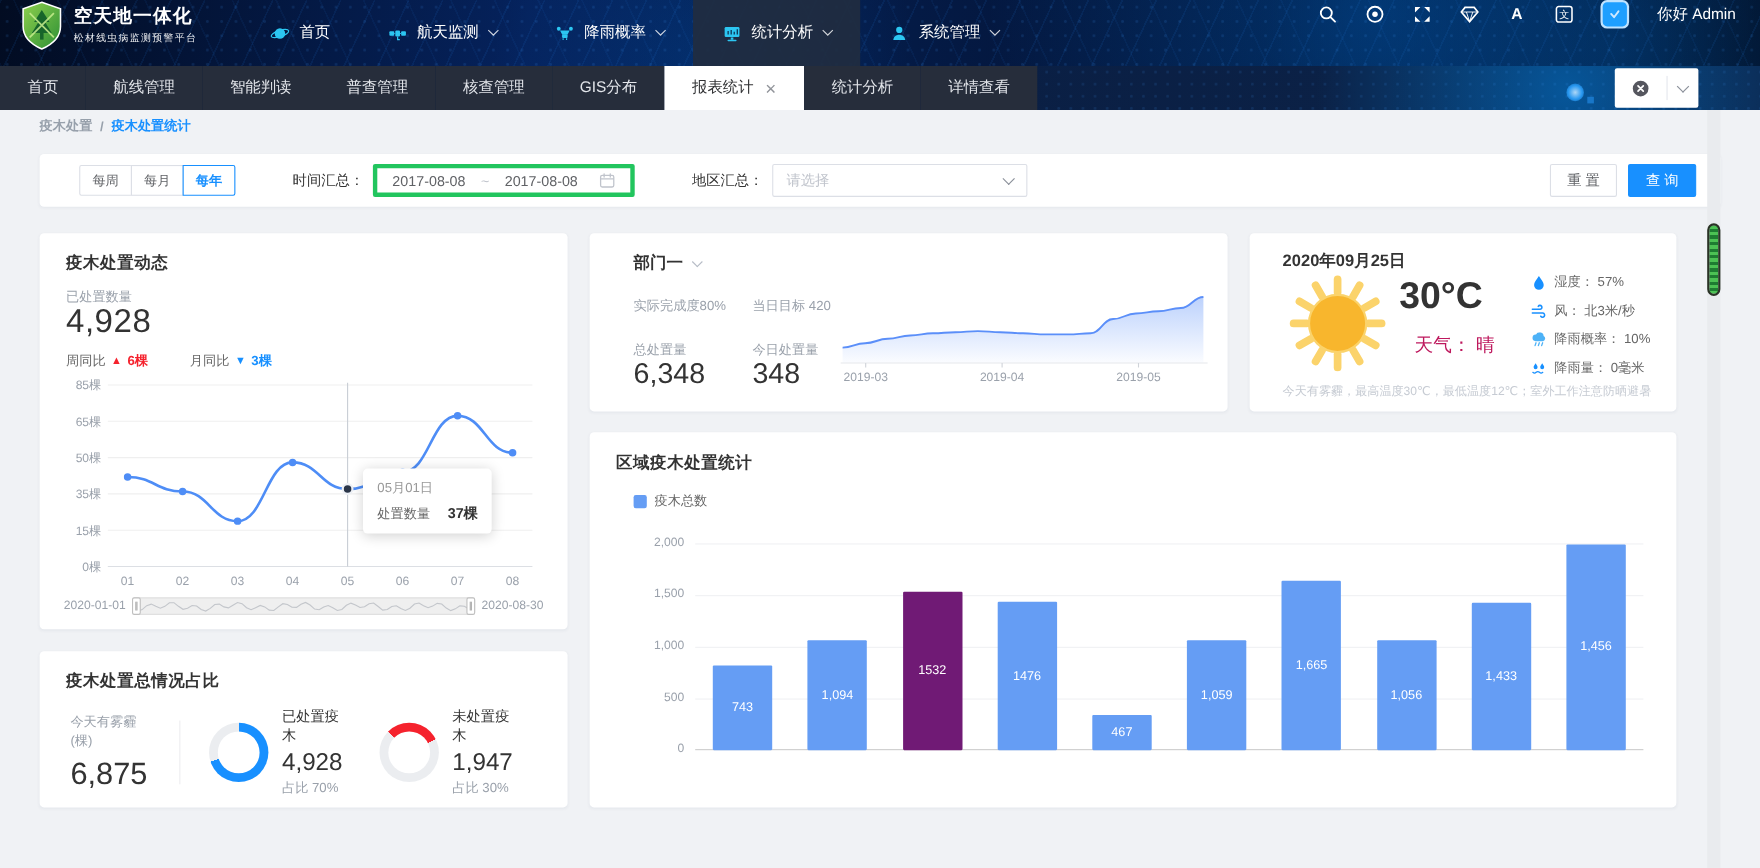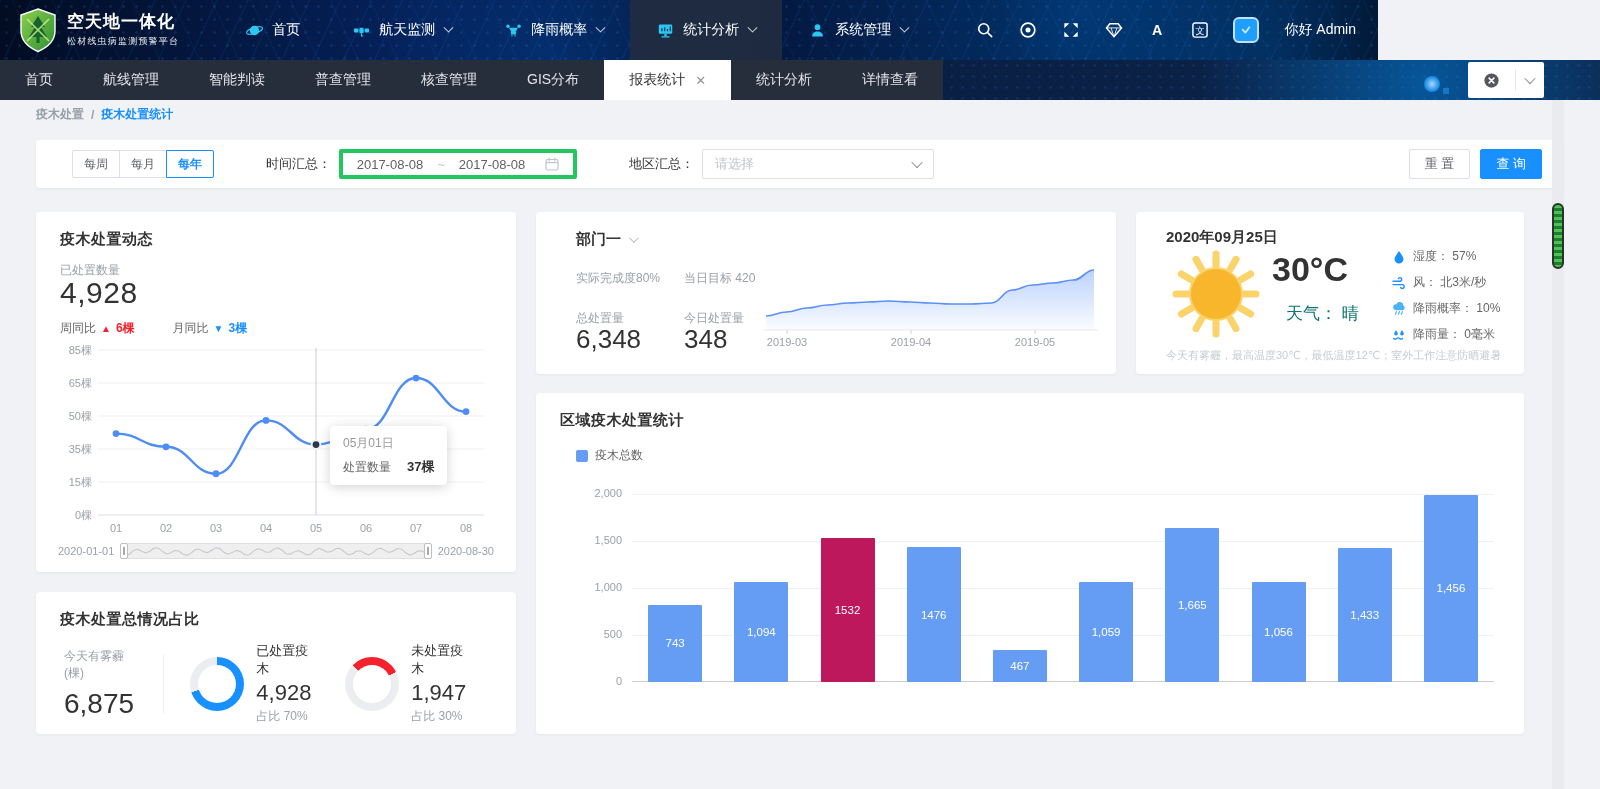--- a/index.html
+++ b/index.html
@@ -1,27 +1,27 @@
 <!DOCTYPE html>
 <html><head>
 <meta charset="utf-8">
 <style>
   *{margin:0;padding:0;box-sizing:border-box}
   html,body{width:1600px;height:789px;overflow:hidden}
   body{font-family:"Liberation Sans","DejaVu Sans",sans-serif;background:#f0f2f5;position:relative;color:#333}
   #stage{position:absolute;inset:0;width:1600px;height:789px}
 
   
-  .topnav{position:absolute;top:0;left:0;width:1378px;height:60px;
+  .topnav{position:absolute;top:0;left:0;width:1600px;height:60px;
     background:
       radial-gradient(circle at 78% 20%, rgba(0,132,255,.30), transparent 28%),
       radial-gradient(circle at 92% 75%, rgba(0,140,255,.22), transparent 22%),
       radial-gradient(circle at 40% 90%, rgba(0,120,230,.18), transparent 20%),
       linear-gradient(93deg,#020c22 0%,#05225c 30%,#041a45 52%,#030f2b 78%,#02081a 100%);
-    display:flex;align-items:center;z-index:5}
+    display:flex;align-items:flex-start;z-index:5}
   .topnav::before{content:"";position:absolute;inset:0;
     background-image:radial-gradient(rgba(64,156,255,.30) 1px, transparent 1.6px);
     background-size:13px 13px;opacity:.45;pointer-events:none}
   .topnav::after{content:"";position:absolute;inset:0;pointer-events:none;
     background:repeating-linear-gradient(115deg, rgba(30,120,220,.10) 0 1.5px, transparent 1.5px 28px),
                repeating-linear-gradient(65deg, rgba(30,120,220,.07) 0 1.5px, transparent 1.5px 36px)}
   .logo{display:flex;align-items:center;margin-left:18px;gap:9px;position:relative;z-index:2}
   .logo-txt .t1{color:#fff;font-size:17px;font-weight:700;letter-spacing:1px;line-height:20px}
   .logo-txt .t2{color:#fff;font-size:9px;letter-spacing:1.2px;opacity:.92;margin-top:3px}
   .nav-menu{display:flex;align-items:center;height:60px;margin-left:40px;position:relative;z-index:2}
@@ -110,21 +110,21 @@
   .dept-title .chev{width:7px;height:7px;border-right:1.5px solid #b6bcc6;border-bottom:1.5px solid #b6bcc6;transform:rotate(45deg) translateY(-2px)}
   .dept-lab{position:absolute;font-size:12px;color:#9aa1ab;white-space:nowrap}
   .dept-val{position:absolute;font-size:26px;color:#333}
   .area-chart{position:absolute;left:228px;top:30px}
 
   
   .card-weather{top:212px;left:1136px;width:388px;height:162px}
   .w-date{position:absolute;left:30px;top:16px;font-size:15px;font-weight:700;color:#333}
   .w-sun{position:absolute;left:36px;top:38px}
   .w-temp{position:absolute;left:136px;top:38px;font-size:34px;font-weight:700;color:#333}
-  .w-cond{position:absolute;left:150px;top:90px;font-size:17px;color:#0f766e}
+  .w-cond{position:absolute;left:150px;top:90px;font-size:17px;color:#be185d}
   .w-items{position:absolute;left:256px;top:36px;display:flex;flex-direction:column;gap:9px}
   .w-item{display:flex;align-items:center;gap:7px;font-size:12px;color:#666;white-space:nowrap}
   .w-item svg{width:14px;height:14px;flex:none}
   .w-note{position:absolute;left:30px;top:136px;font-size:11px;color:#c6cbd3;white-space:nowrap}
 
   
   .card-ratio{top:592px;left:36px;width:480px;height:142px}
   .r-row{position:absolute;left:28px;top:50px;right:16px;display:flex;align-items:center}
   .r-total .lab{font-size:12px;color:#9aa1ab}
   .r-total .val{font-size:28px;color:#333;margin-top:6px}
@@ -552,21 +552,21 @@
         <div class="rg-grid" style="top: 47px;"></div>
         <div class="rg-grid" style="top: 94px;"></div>
         <div class="rg-grid" style="top: 141px;"></div>
         <div class="rg-axis"></div>
         <div class="rg-bar" style="left: 16.1px; height: 77.1px; background: rgb(101, 157, 244);">
           <span class="rg-bar-label">743</span>
         </div>
         <div class="rg-bar" style="left: 102.3px; height: 100.1px; background: rgb(101, 157, 244);">
           <span class="rg-bar-label">1,094</span>
         </div>
-        <div class="rg-bar" style="left: 188.5px; height: 144.3px; background: #be185d;">
+        <div class="rg-bar" style="left: 188.5px; height: 144.3px; background: #701a75;">
           <span class="rg-bar-label">1532</span>
         </div>
         <div class="rg-bar" style="left: 274.7px; height: 134.9px; background: rgb(101, 157, 244);">
           <span class="rg-bar-label">1476</span>
         </div>
         <div class="rg-bar" style="left: 360.9px; height: 32.4px; background: rgb(101, 157, 244);">
           <span class="rg-bar-label">467</span>
         </div>
         <div class="rg-bar" style="left: 447.1px; height: 100.1px; background: rgb(101, 157, 244);">
           <span class="rg-bar-label">1,059</span>

